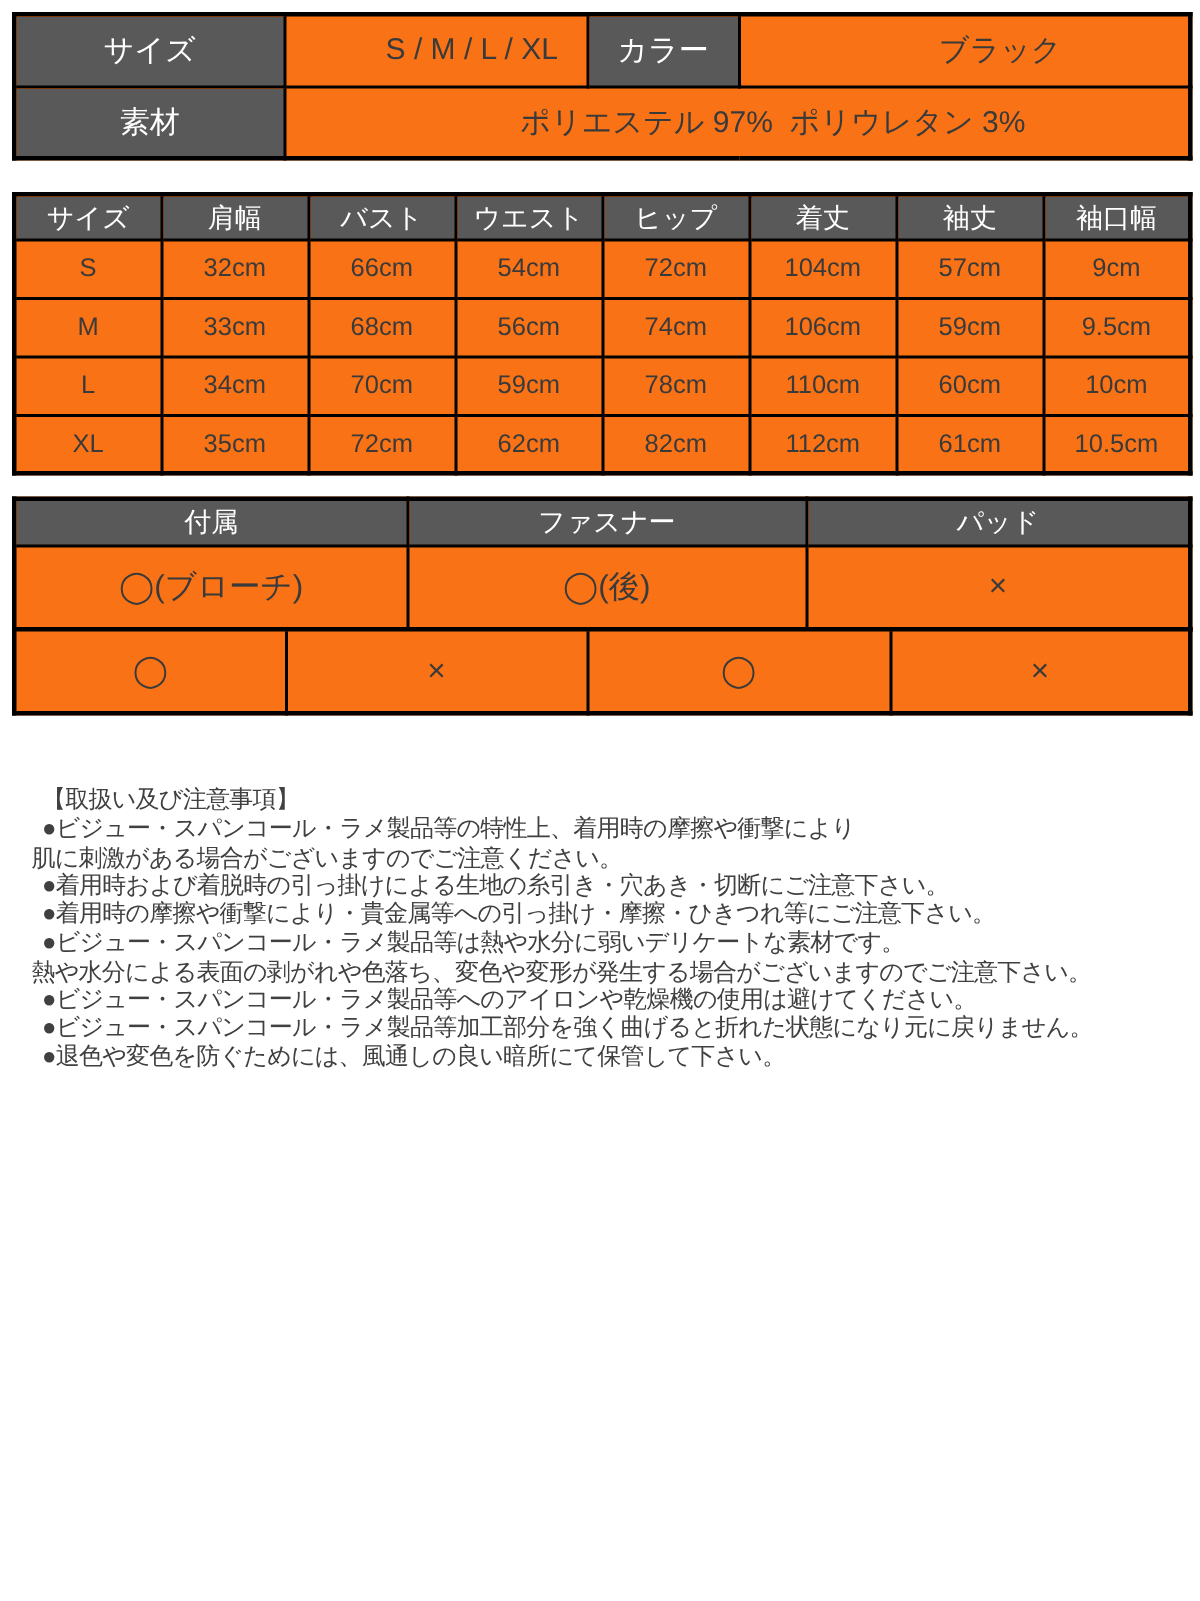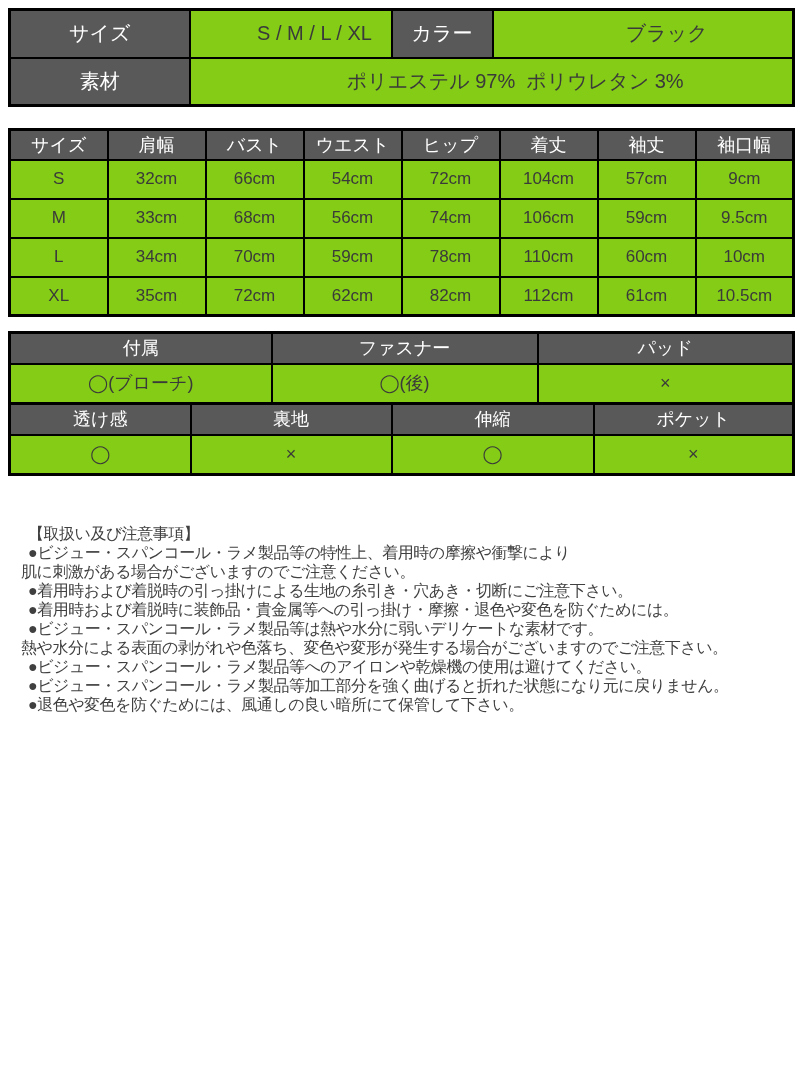--- a/index.html
+++ b/index.html
@@ -11,21 +11,21 @@
     overflow: hidden;
   }
   .page { width: 800px; height: 1067px; position: relative; background: #ffffff; }
 
   table {
     border-collapse: collapse;
     table-layout: fixed;
     width: 784px;
     margin-left: 8px;
     border: 3px solid #000000;
-    background: #84cc16;
+    background: #f97316;
   }
   td, th {
     border: 2px solid #000000;
     text-align: center;
     vertical-align: middle;
     font-weight: normal;
     overflow: hidden;
     white-space: nowrap;
   }
   .hd {
@@ -41,34 +41,34 @@
 
   
   .t2 { margin-top: 21px; }
   .t2 th { height: 30px; font-size: 18px; }
   .t2 td { height: 39px; font-size: 17px; color: #3a3a3a; }
 
   
   .t3a { margin-top: 14px; }
   .t3b { margin-top: -3px; }
   .t3a th, .t3b th { height: 31px; font-size: 18px; }
-  .t3a td, .t3b td { height: 40px; font-size: 18px; color: #3a3a3a; }
+  .t3a td, .t3b td { height: 56px; font-size: 21px; color: #3a3a3a; }
 
   
   .notes {
     margin-top: 48px;
     padding-left: 21px;
     padding-right: 10px;
     font-size: 16px;
     line-height: 19px;
     color: #404040;
     letter-spacing: -0.5px;
   }
   .notes .line { white-space: nowrap; }
-  .notes .indent { padding-left: 7px; }
+  .notes .indent { padding-left: 7px; font-family: Liberation Mono, monospace; }
 </style>
 </head>
 <body>
 
 <div class="page">
 
   <table class="t1">
     <colgroup>
       <col style="width:180px">
         <col style="width:202px">
@@ -175,41 +175,35 @@
     </table>
 
   <table class="t3b">
     <colgroup>
       <col style="width:181px">
         <col style="width:201px">
         <col style="width:202px">
         <col style="width:200px">
     </colgroup>
     <tbody>
-        <tr>
-      <th class="hd">透け感</th>
-      <th class="hd">裏地</th>
-      <th class="hd">伸縮</th>
-      <th class="hd">ポケット</th>
-    </tr>
     <tr>
       <td>◯</td>
       <td>×</td>
       <td>◯</td>
       <td>×</td>
     </tr>
   </tbody>
     </table>
 
   <div class="notes">
     <div class="line indent">【取扱い及び注意事項】</div>
     <div class="line indent">●ビジュー・スパンコール・ラメ製品等の特性上、着用時の摩擦や衝撃により</div>
     <div class="line">肌に刺激がある場合がございますのでご注意ください。</div>
     <div class="line indent">●着用時および着脱時の引っ掛けによる生地の糸引き・穴あき・切断にご注意下さい。</div>
-    <div class="line indent">●着用時および着脱時に装飾品・貴金属等への引っ掛け・摩擦・退色や変色を防ぐためには。</div>
+    <div class="line indent">●着用時の摩擦や衝撃により・貴金属等への引っ掛け・摩擦・ひきつれ等にご注意下さい。</div>
     <div class="line indent">●ビジュー・スパンコール・ラメ製品等は熱や水分に弱いデリケートな素材です。</div>
     <div class="line">熱や水分による表面の剥がれや色落ち、変色や変形が発生する場合がございますのでご注意下さい。</div>
     <div class="line indent">●ビジュー・スパンコール・ラメ製品等へのアイロンや乾燥機の使用は避けてください。</div>
     <div class="line indent">●ビジュー・スパンコール・ラメ製品等加工部分を強く曲げると折れた状態になり元に戻りません。</div>
     <div class="line indent">●退色や変色を防ぐためには、風通しの良い暗所にて保管して下さい。</div>
   </div>
 
 </div>
 
 </body></html>

